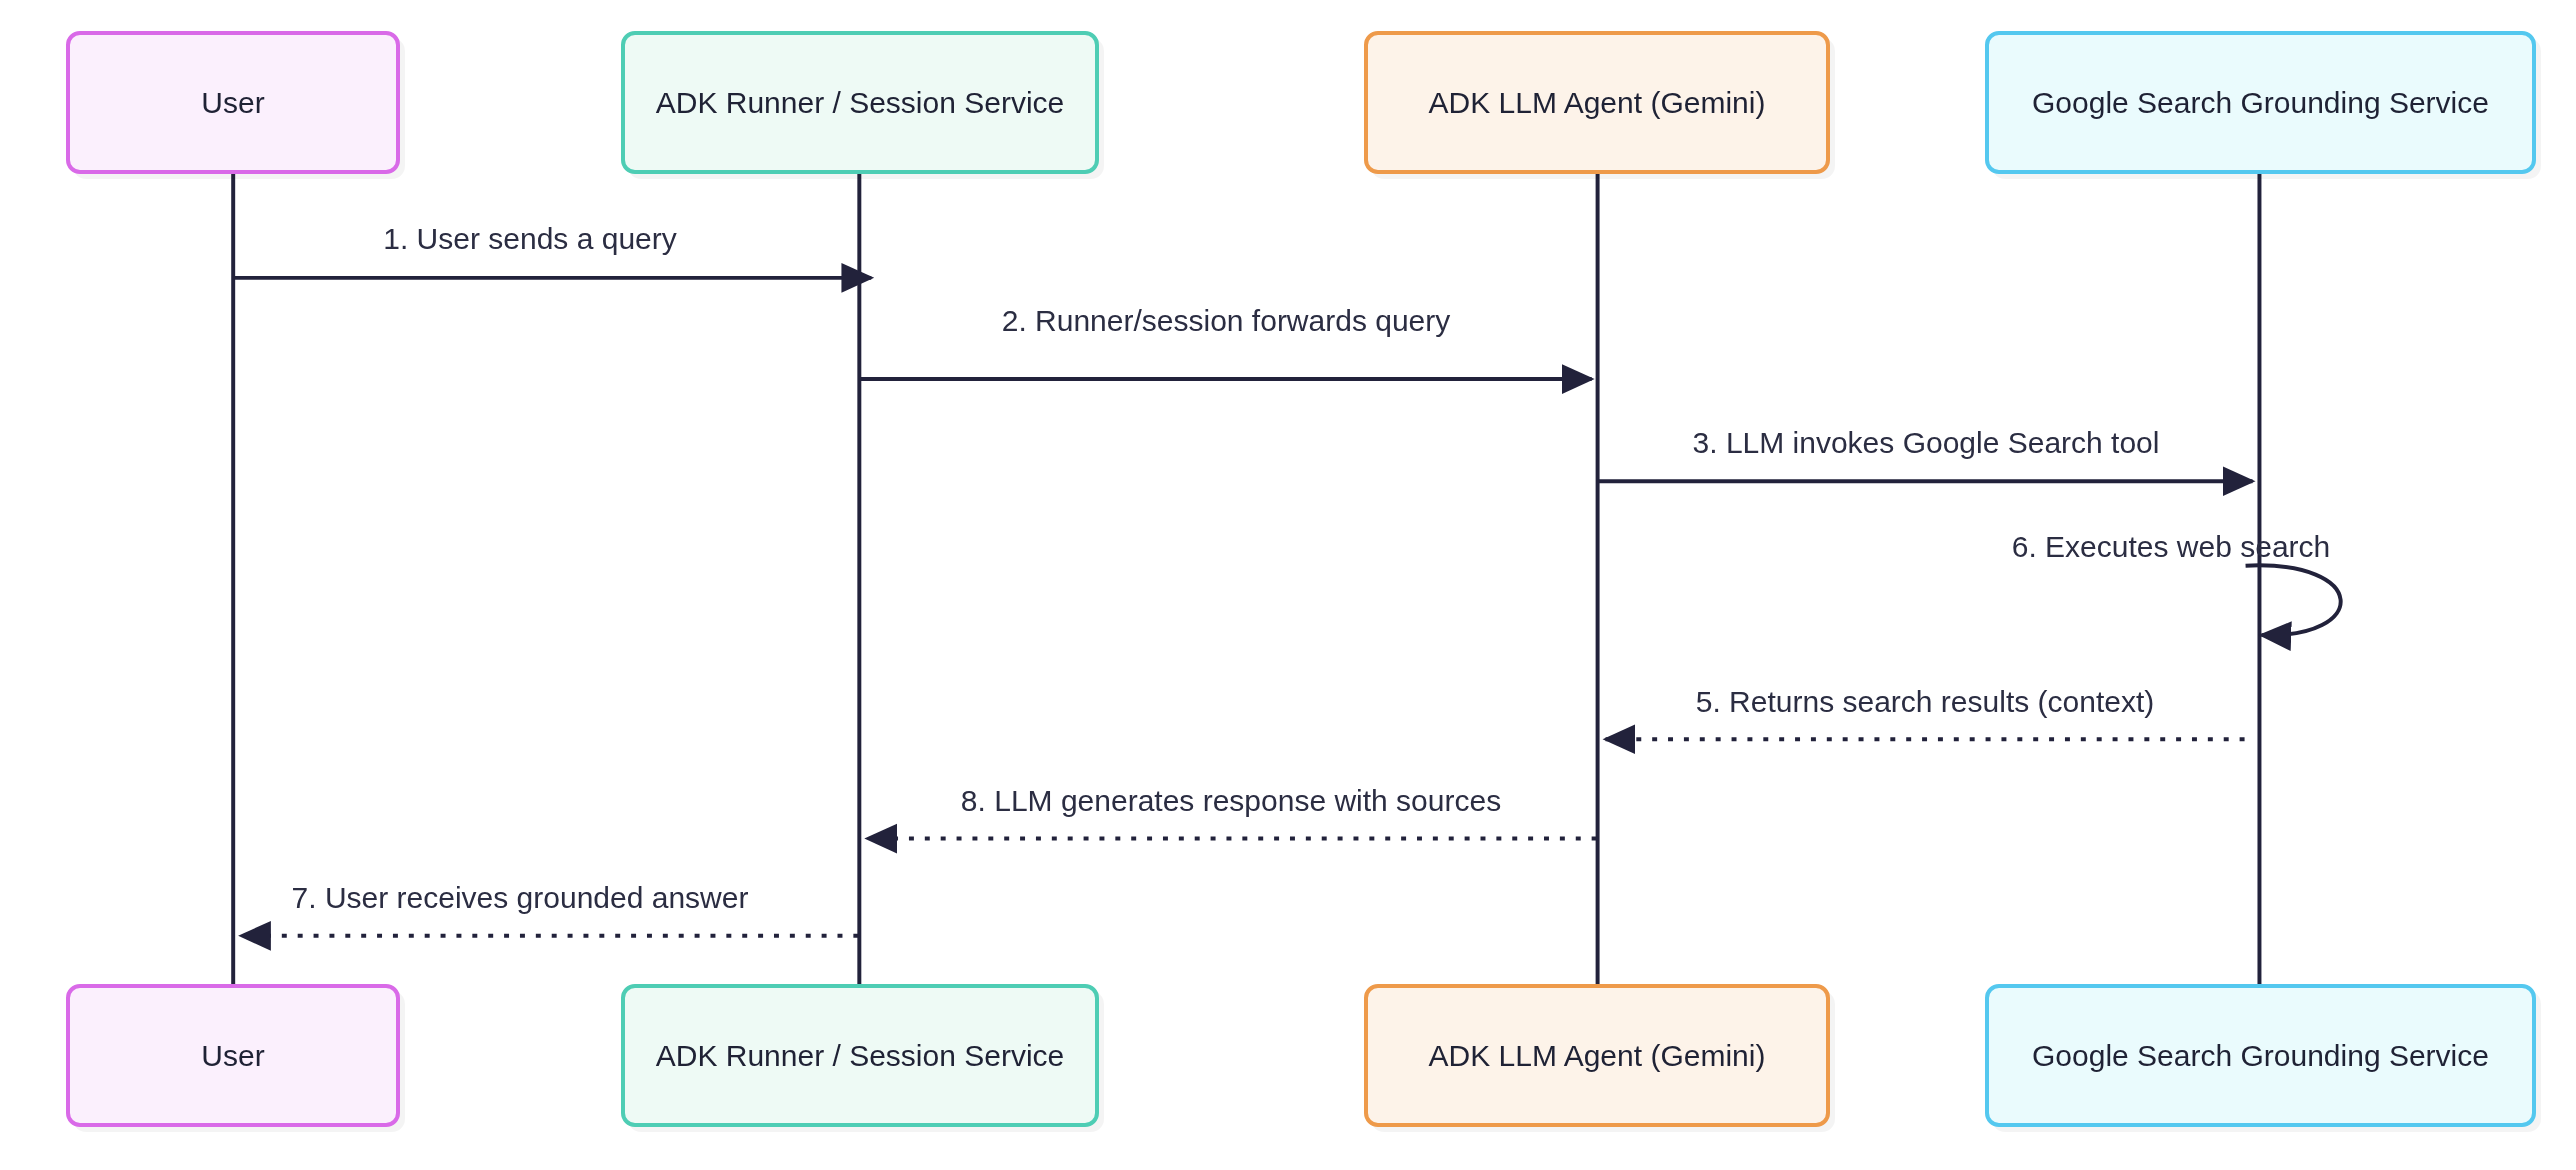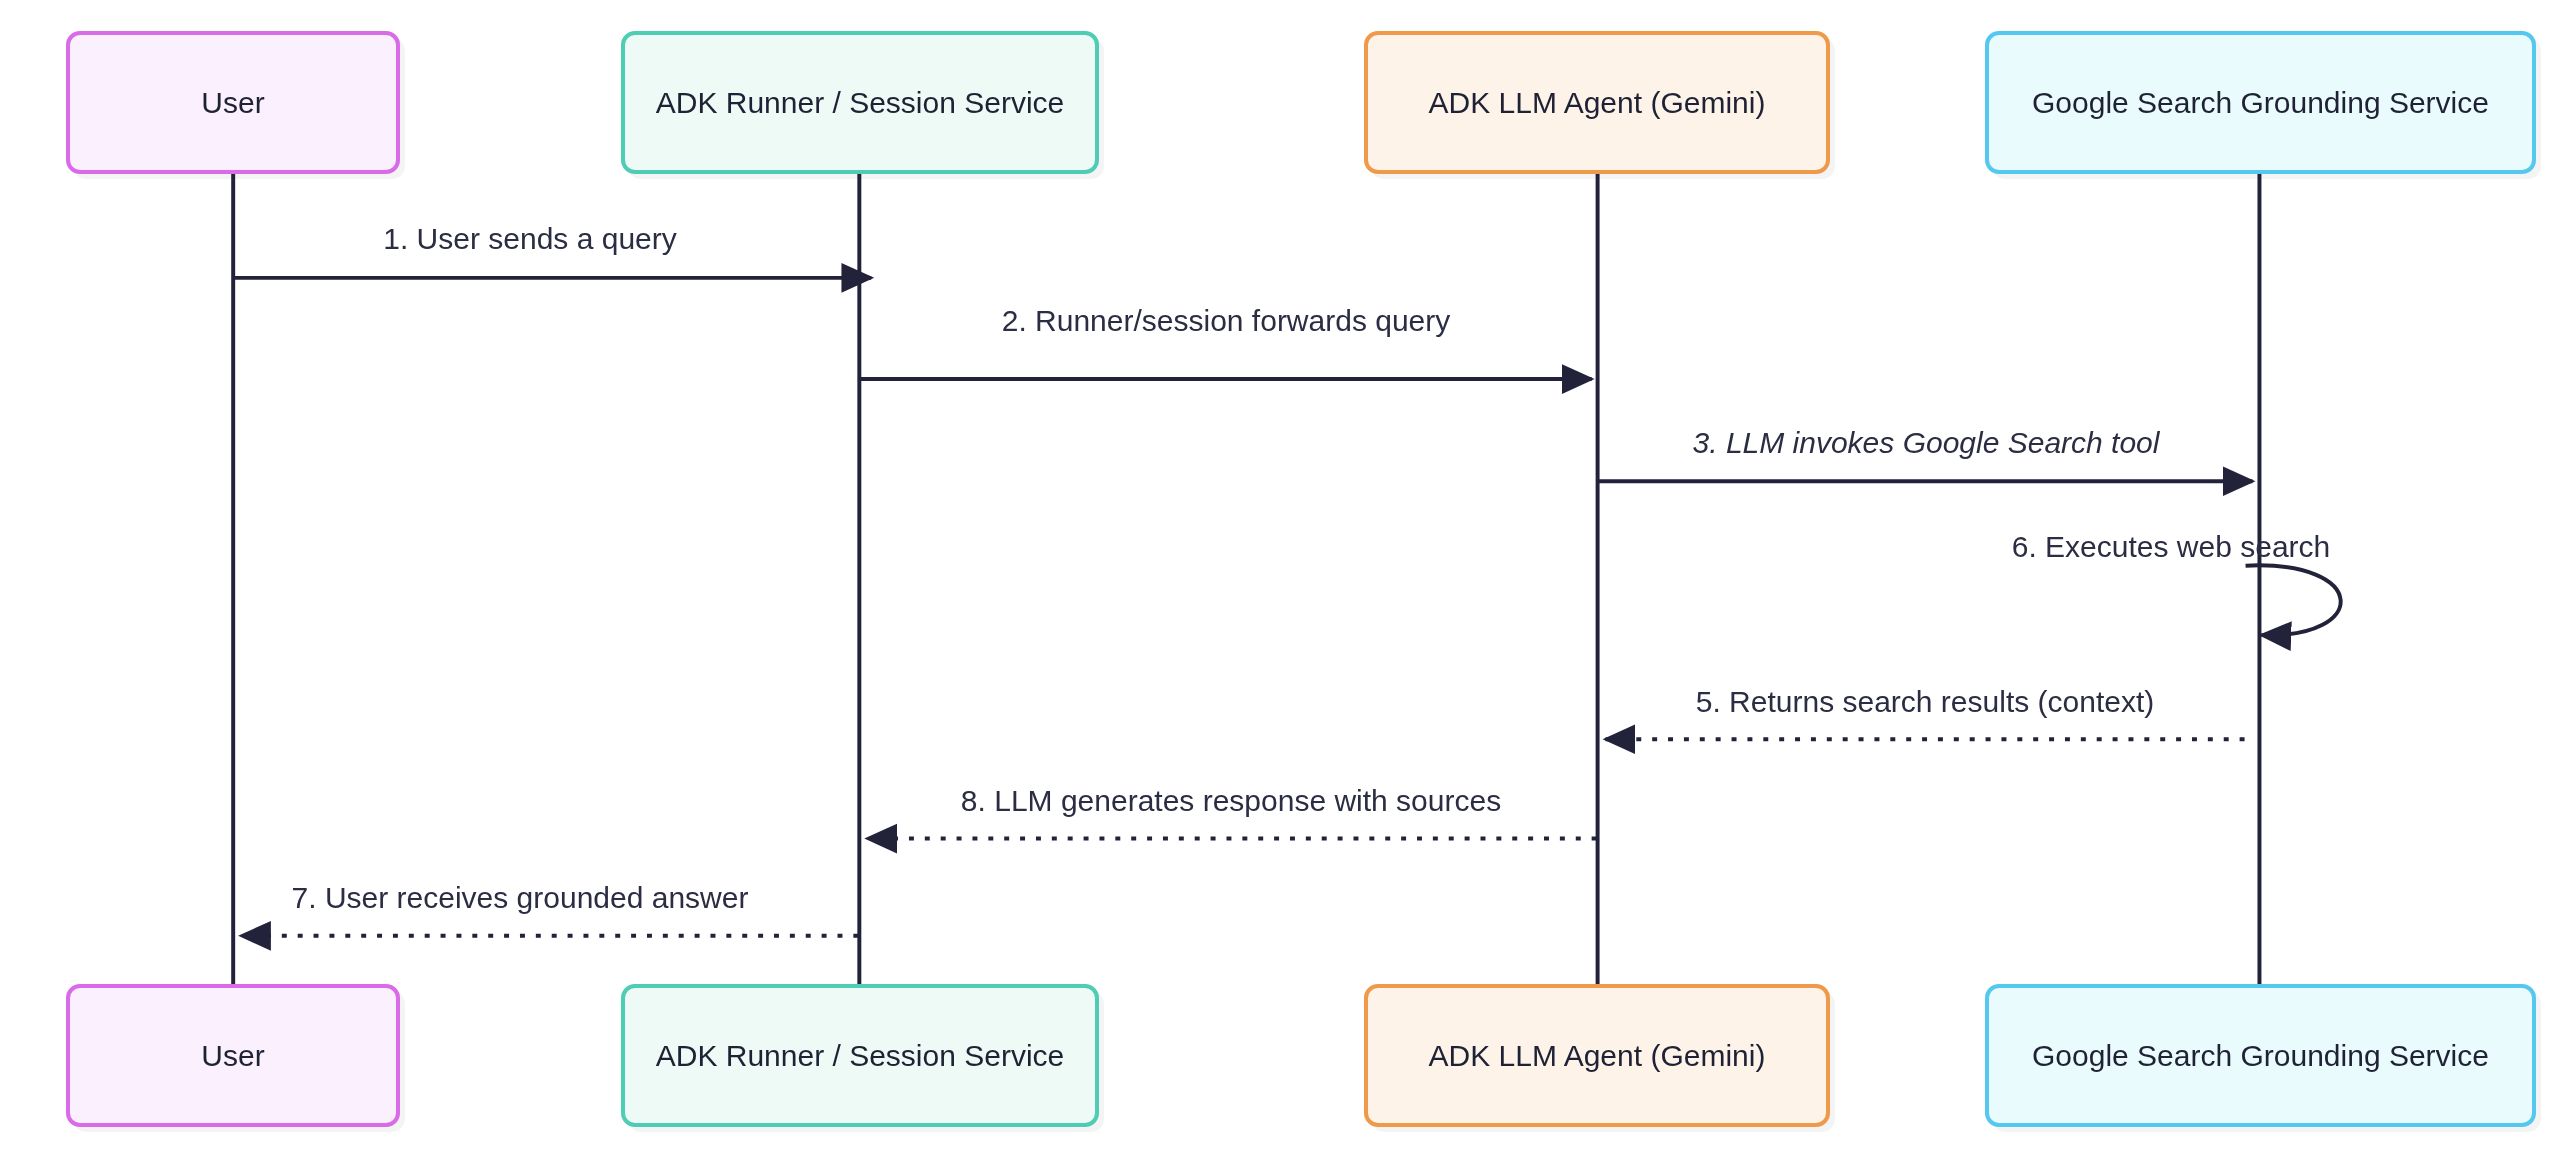--- a/index.html
+++ b/index.html
@@ -105,21 +105,21 @@
         <span class="actor-label">ADK LLM Agent (Gemini)</span>
       </div>
       <div class="actor-box" style="left: 1985px; top: 984px; width: 551px; height: 143px; background: rgb(234, 251, 253); border: 4px solid rgb(84, 200, 239);">
         <span class="actor-label">Google Search Grounding Service</span>
       </div>
     </div>
 
   <div id="message-labels">
       <div class="msg-label" style="left: 530px; top: 222px;">1. User sends a query</div>
       <div class="msg-label" style="left: 1226px; top: 304px;">2. Runner/session forwards query</div>
-      <div class="msg-label" style="left: 1926px; top: 426px; font-style: italic;">3. LLM invokes Google Search tool</div>
+      <div class="msg-label" style="left: 1926px; top: 426px;">3. LLM invokes Google Search tool</div>
       <div class="msg-label" style="left: 2171px; top: 530px;">6. Executes web search</div>
       <div class="msg-label" style="left: 1925px; top: 685px;">5. Returns search results (context)</div>
       <div class="msg-label" style="left: 1231px; top: 784px;">8. LLM generates response with sources</div>
       <div class="msg-label" style="left: 520px; top: 881px;">7. User receives grounded answer</div>
     </div>
 
 </div>
 
 
 </body></html>

